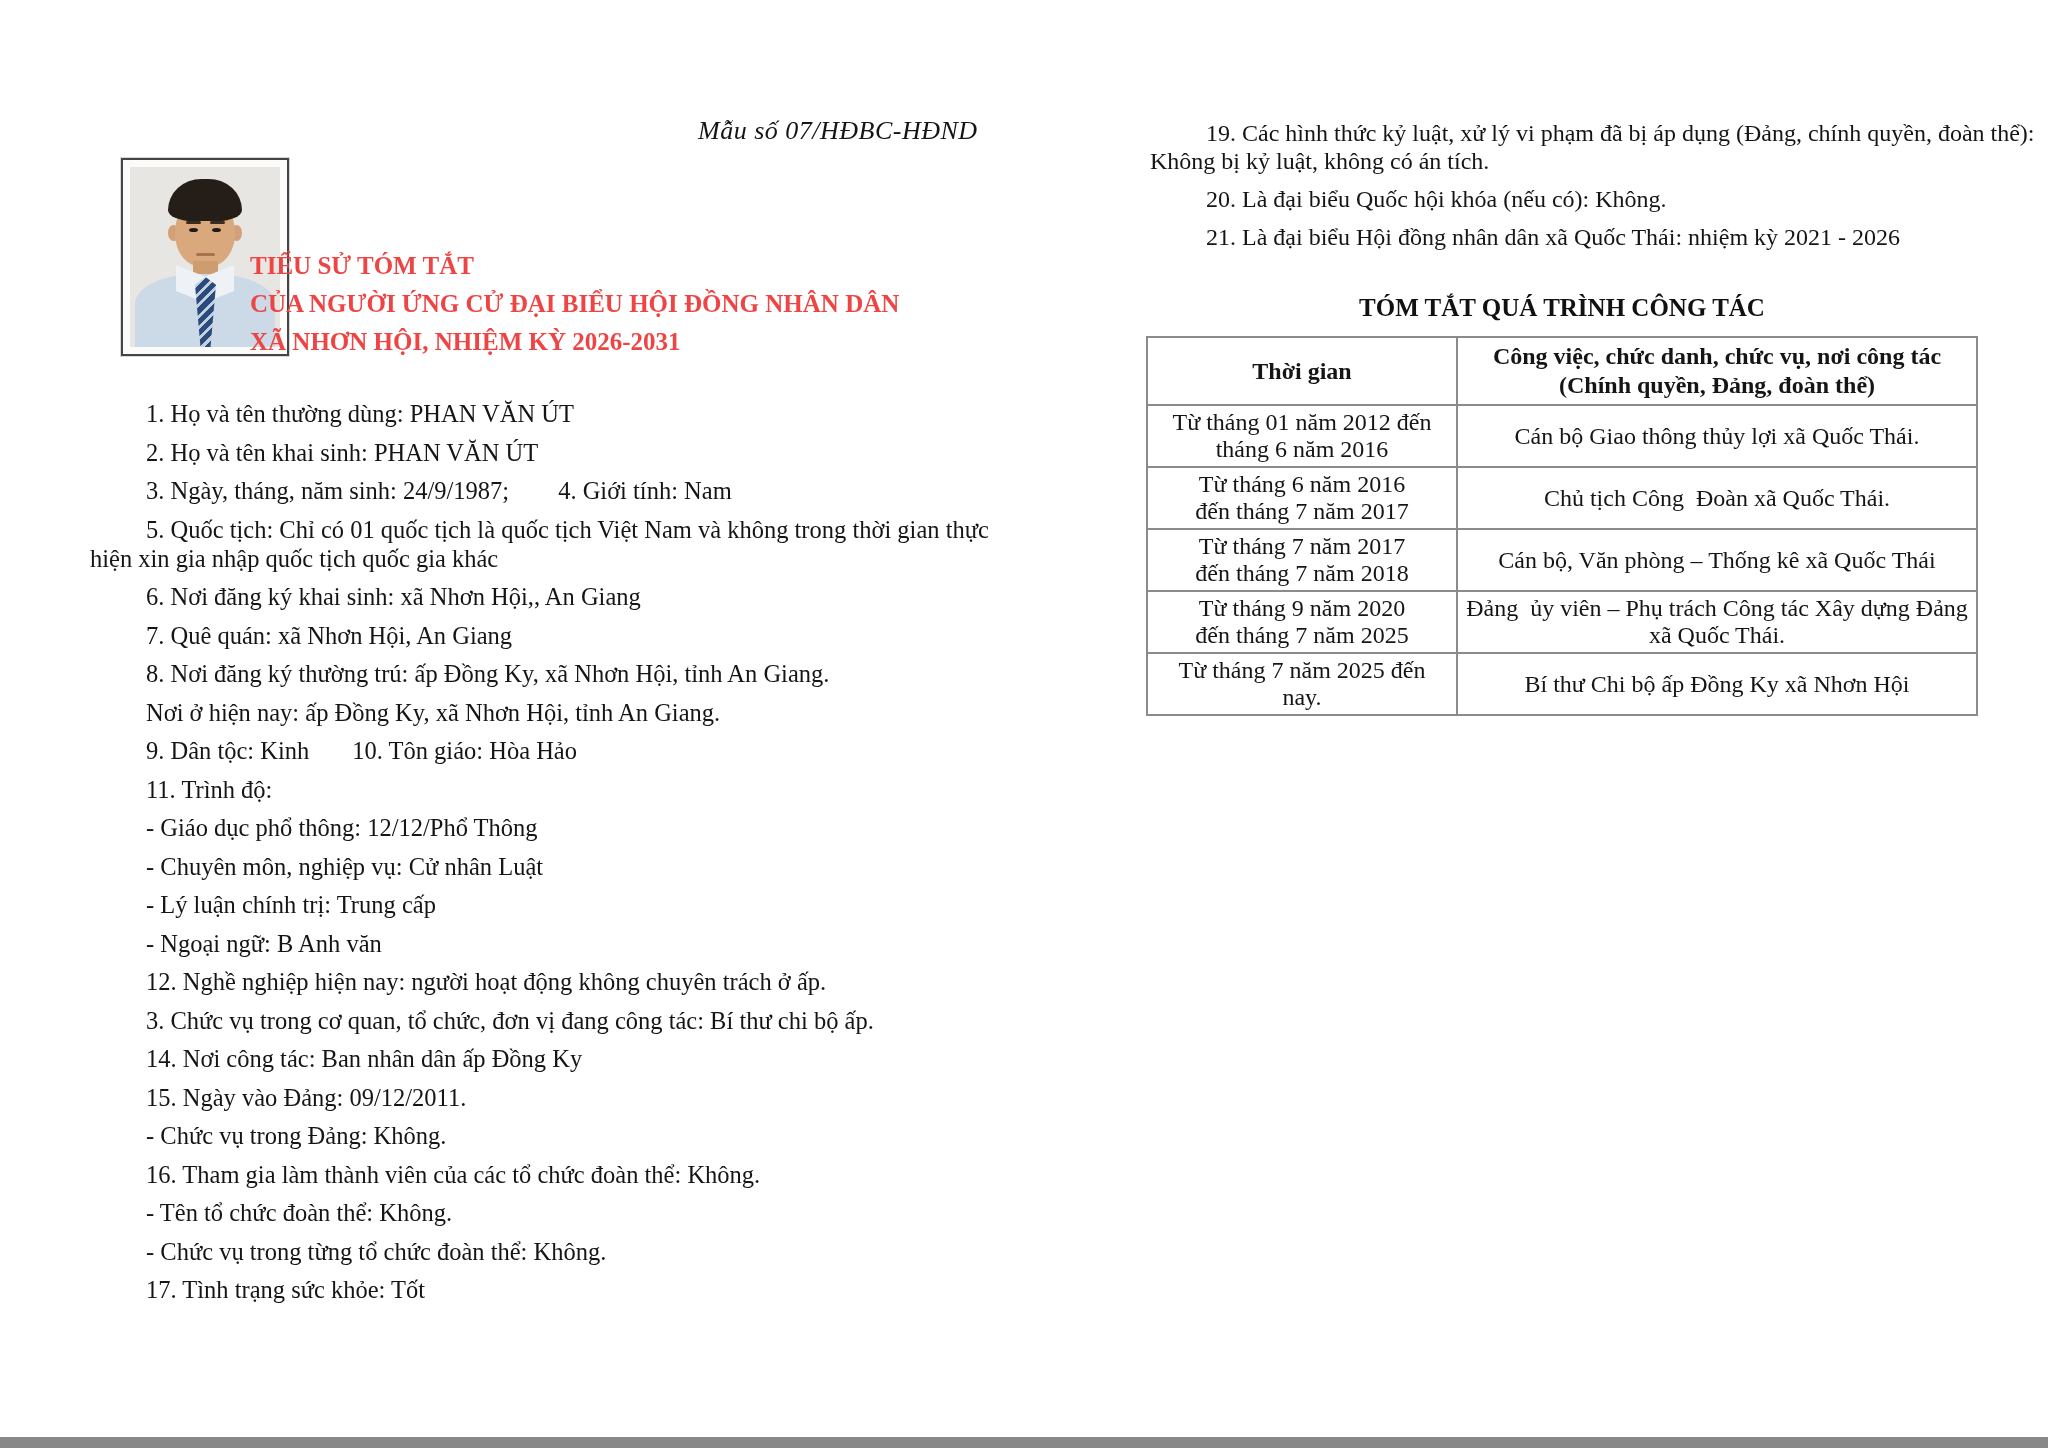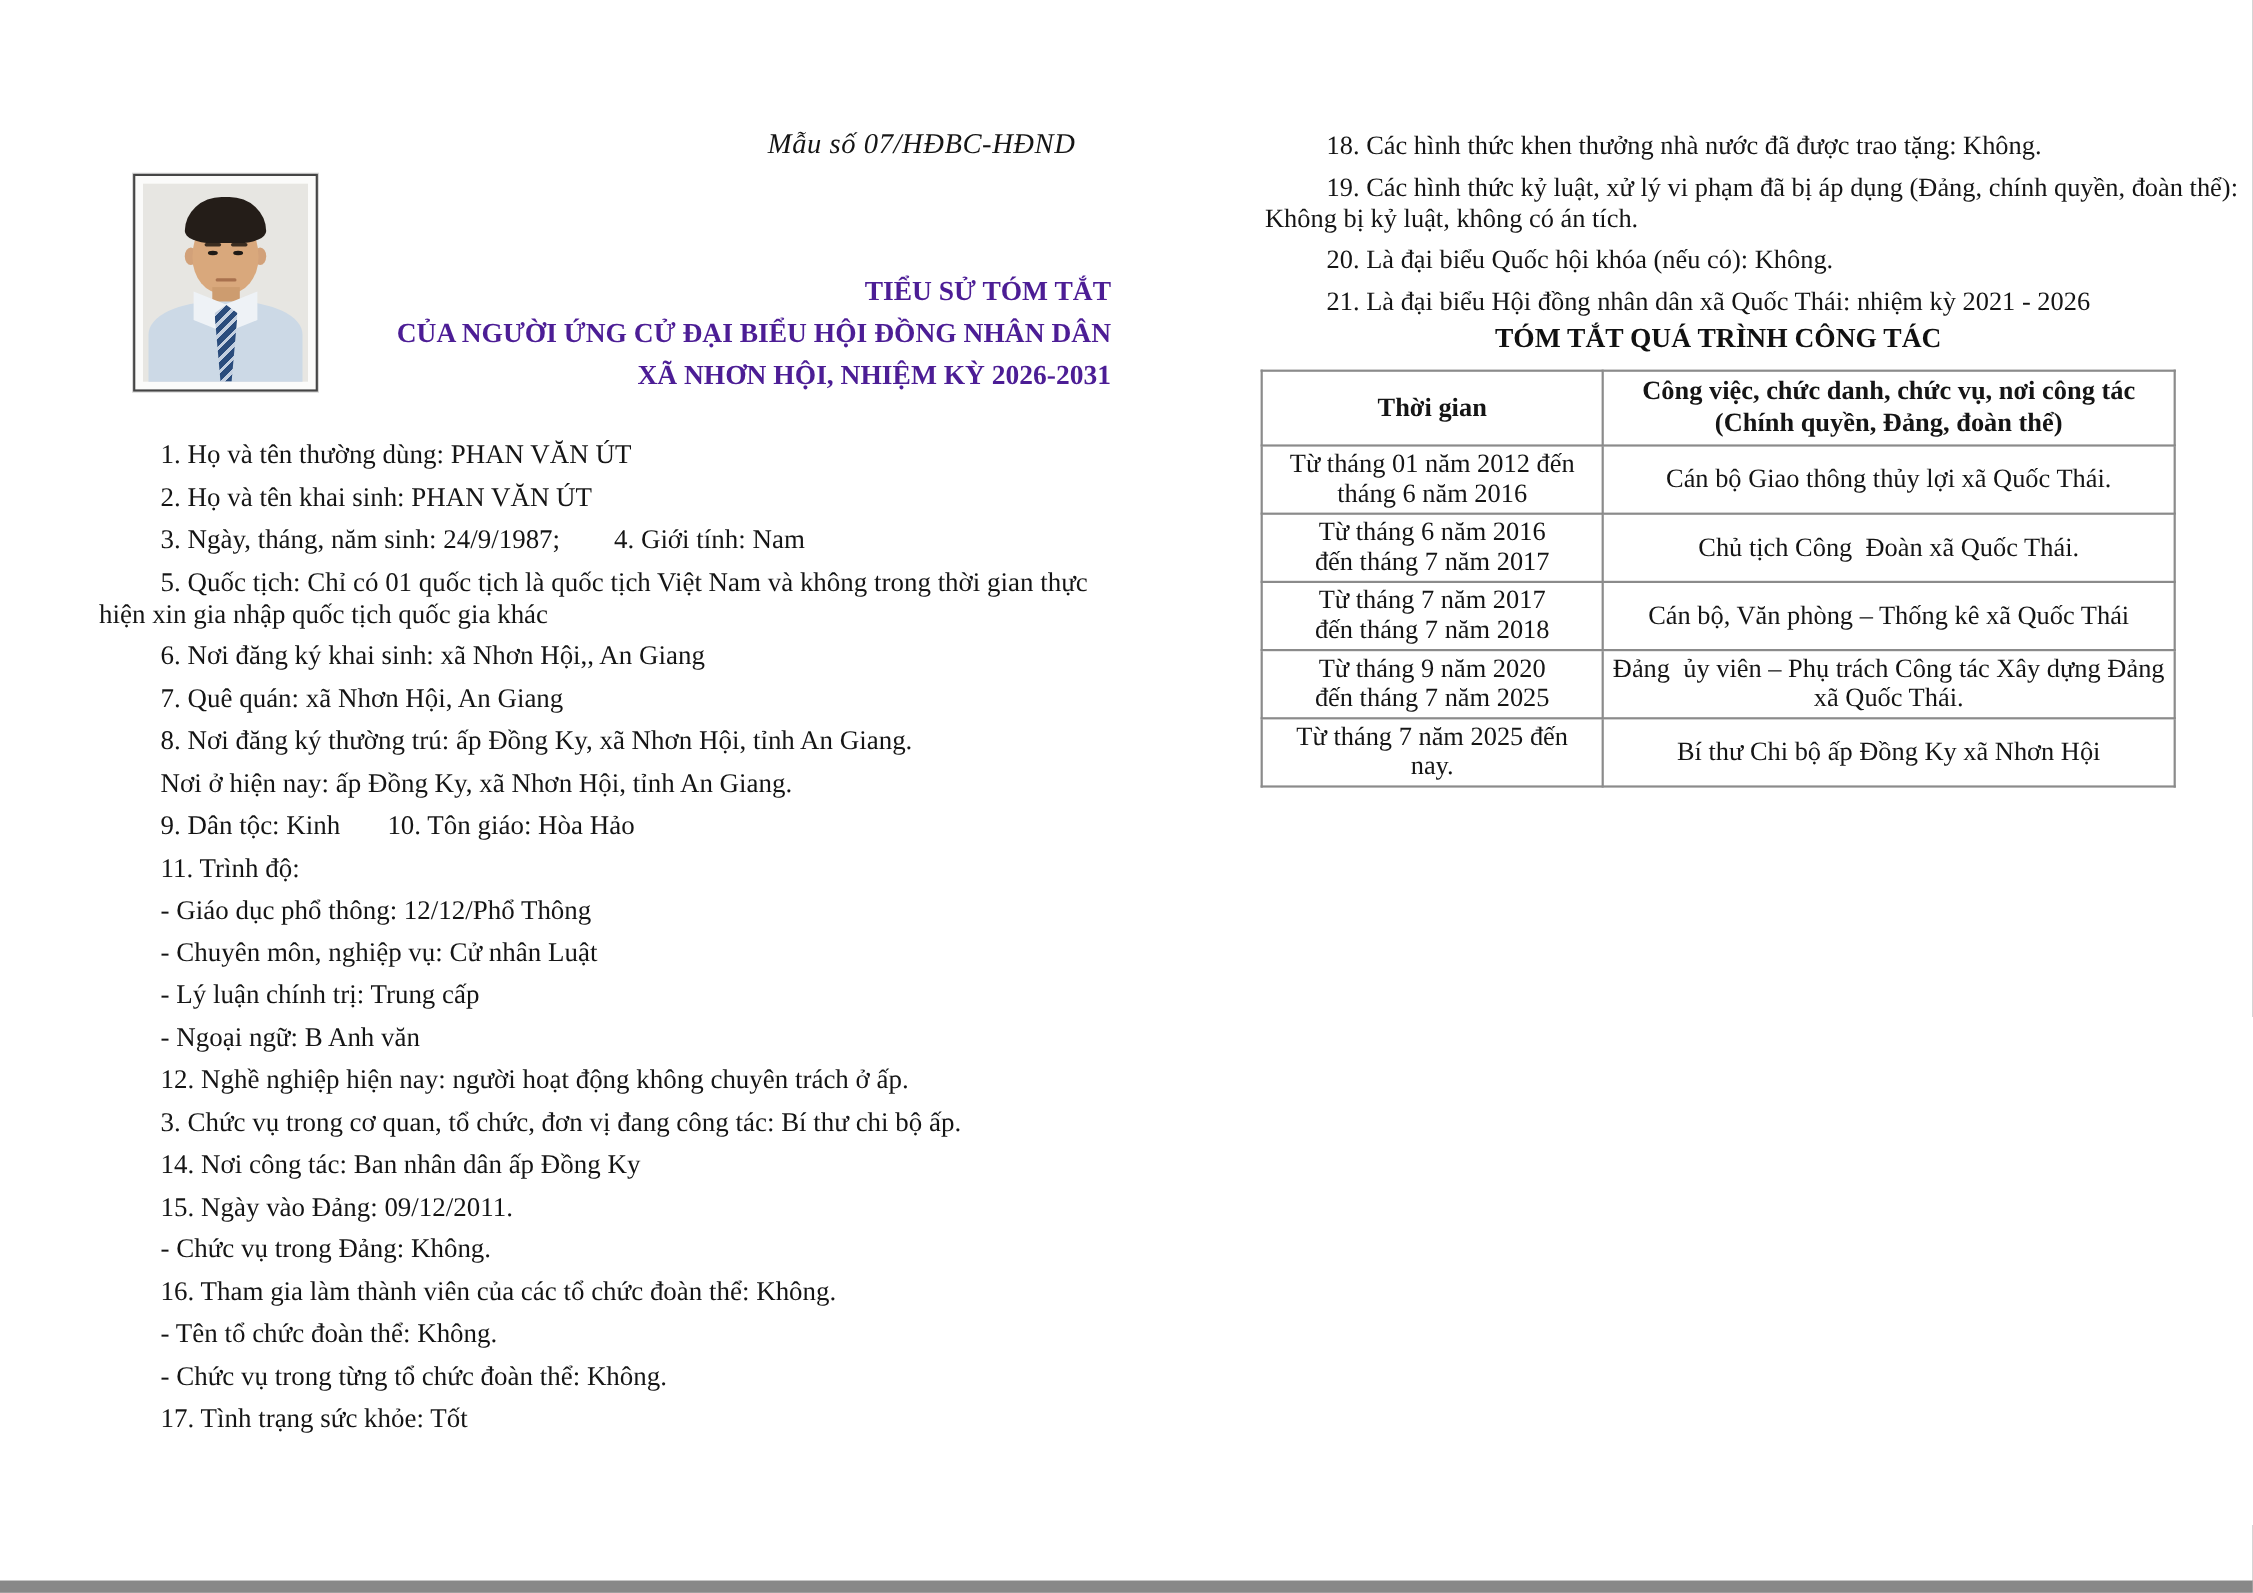--- a/index.html
+++ b/index.html
@@ -40,22 +40,22 @@
   .p-collar-r { left:74px; transform:skewY(-22deg); }
   .p-tie {
     position:absolute; left:65px; top:110px; width:21px; height:70px;
     background:repeating-linear-gradient(135deg,#2a4c7c 0 5px,#c3cfdf 5px 8px);
     clip-path:polygon(50% 0,100% 11%,74% 100%,26% 100%,0 11%);
   }
 
   
   .title-block {
     position:absolute; left:250px; top:247px; width:760px;
-    text-align:right; font-weight:bold; font-size:25px; line-height:38px;
-    color:#4c1d95;
+    text-align:left; font-weight:bold; font-size:25px; line-height:38px;
+    color:#ef4444;
   }
 
   
   .items { position:absolute; }
   #left-items  { left:90px;  top:399px; width:928px; font-size:24.5px; }
   #right-items { left:1150px; top:119px; width:892px; font-size:24px; }
   .item { margin:0 0 9.5px 0; line-height:29px; text-indent:56px; }
   #right-items .item { line-height:28px; margin-bottom:10px; }
 
   
@@ -124,21 +124,20 @@
       <p class="item">3. Chức vụ trong cơ quan, tổ chức, đơn vị đang công tác: Bí thư chi bộ ấp.</p>
       <p class="item">14. Nơi công tác: Ban nhân dân ấp Đồng Ky</p>
       <p class="item">15. Ngày vào Đảng: 09/12/2011.</p>
       <p class="item">- Chức vụ trong Đảng: Không.</p>
       <p class="item">16. Tham gia làm thành viên của các tổ chức đoàn thể: Không.</p>
       <p class="item">- Tên tổ chức đoàn thể: Không.</p>
       <p class="item">- Chức vụ trong từng tổ chức đoàn thể: Không.</p>
       <p class="item">17. Tình trạng sức khỏe: Tốt</p>
     </div>
   <div class="items" id="right-items">
-      <p class="item">18. Các hình thức khen thưởng nhà nước đã được trao tặng: Không.</p>
       <p class="item">19. Các hình thức kỷ luật, xử lý vi phạm đã bị áp dụng (Đảng, chính quyền, đoàn thể): Không bị kỷ luật, không có án tích.</p>
       <p class="item">20. Là đại biểu Quốc hội khóa (nếu có): Không.</p>
       <p class="item">21. Là đại biểu Hội đồng nhân dân xã Quốc Thái: nhiệm kỳ 2021 - 2026</p>
     </div>
 
   <div class="table-title">TÓM TẮT QUÁ TRÌNH CÔNG TÁC</div>
 
   <table class="history">
     <colgroup>
         <col style="width:310px">

